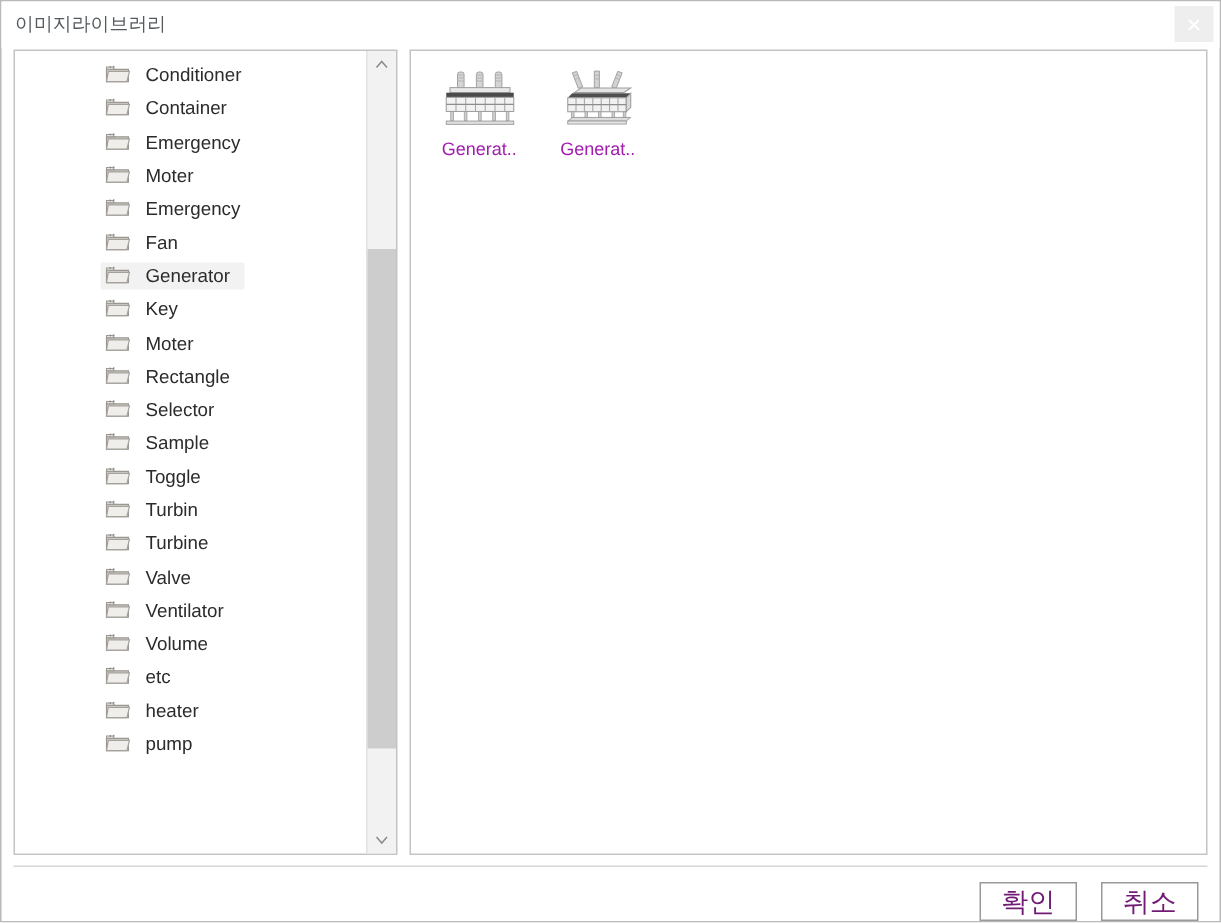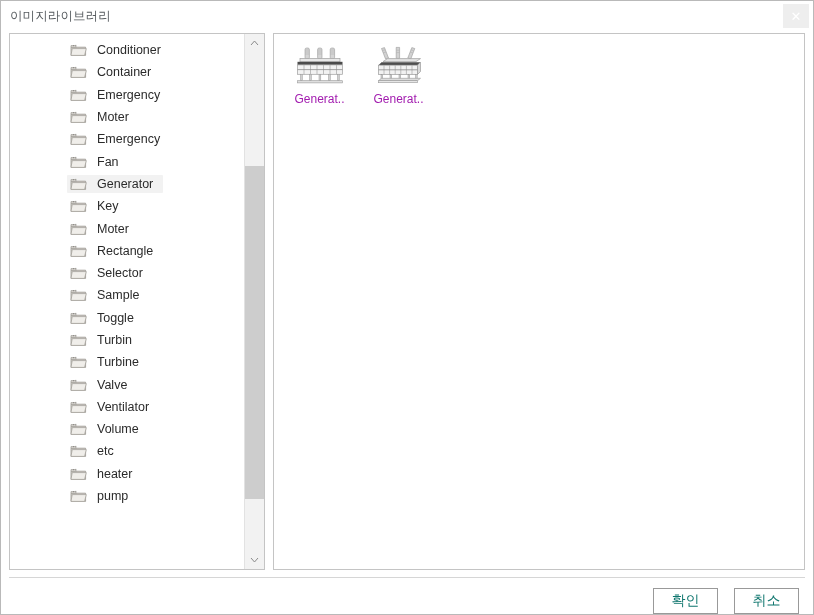--- a/index.html
+++ b/index.html
@@ -188,22 +188,22 @@
     align-items: center;
     justify-content: flex-end;
     gap: 16px;
     padding-right: 6px;
   }
   .dlg-button {
     width: 65px;
     height: 26px;
     border: 1px solid #999999;
     background: #ffffff;
-    font-size: 14px;
-    color: #0f766e;
+    font-size: 18px;
+    color: #701a75;
     display: flex;
     align-items: center;
     justify-content: center;
     cursor: pointer;
     font-family: "Liberation Sans", sans-serif;
   }
 </style>
 </head>
 <body>
 

